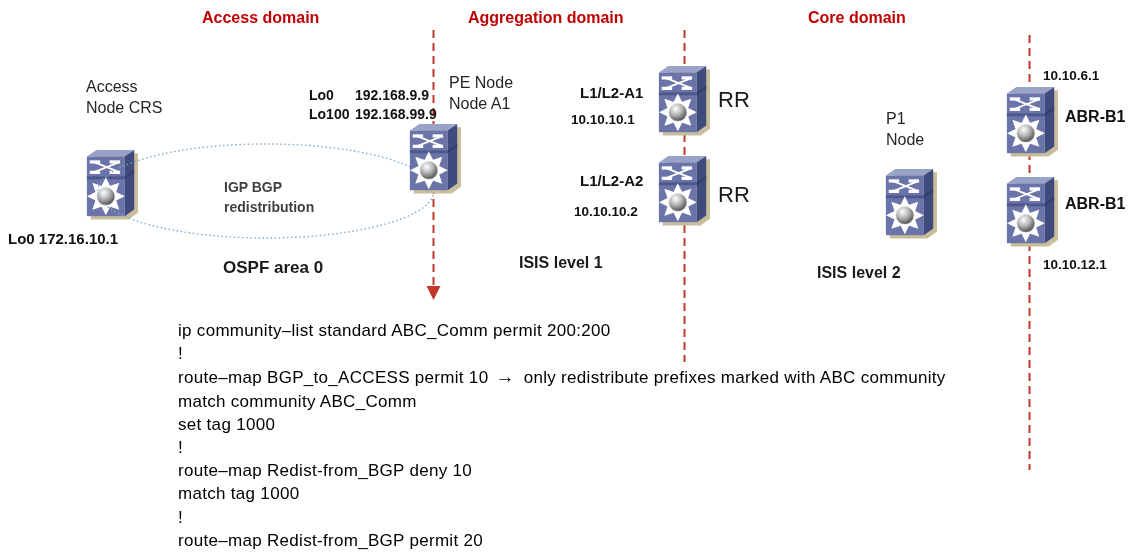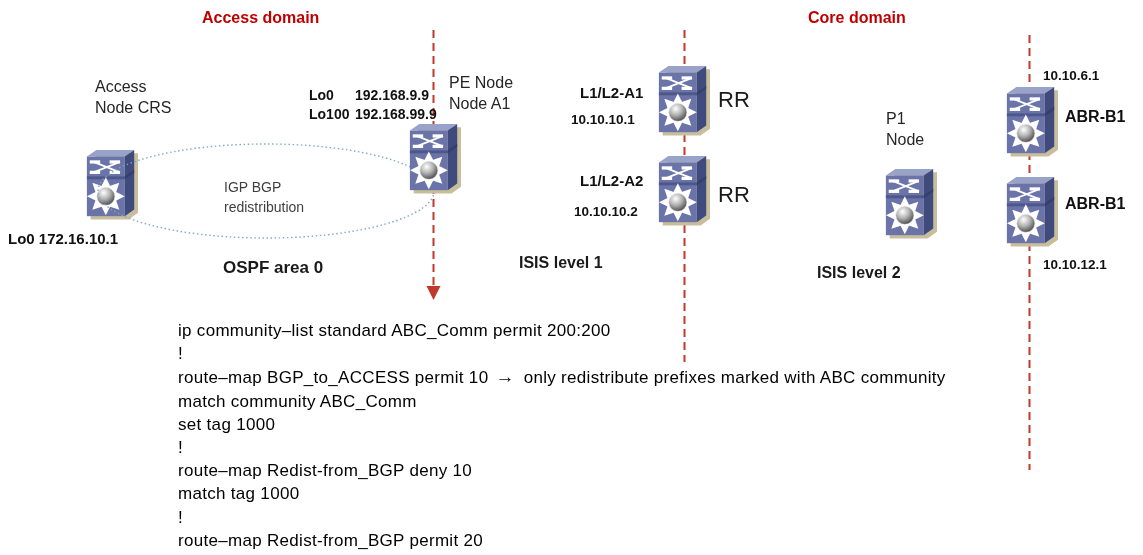--- a/index.html
+++ b/index.html
@@ -12,21 +12,21 @@
   #ellipse-layer{z-index:2;}
   .router{position:absolute;width:53px;height:74px;z-index:3;}
   #router-access{z-index:1;}
   .lbl{position:absolute;white-space:nowrap;color:#1a1a1a;z-index:4;}
   .domain-lbl{font-size:16px;font-weight:600;}
   .node-name{font-size:16px;line-height:21px;color:#262626;}
   .bold-name{font-size:15px;font-weight:bold;color:#111;}
   .ip-lbl{font-size:13.5px;font-weight:bold;color:#111;}
   .rr-lbl{font-size:22px;color:#1a1a1a;}
   .annot{font-weight:bold;}
-  .igp-lbl{font-size:14px;line-height:20px;font-weight:normal;}
+  .igp-lbl{font-size:14px;line-height:20px;font-weight:bold;}
   .ospf-lbl{font-size:17px;}
   .isis-lbl{font-size:16px;}
   .lo-table{font-size:14px;font-weight:bold;color:#111;line-height:19px;}
   .lo-if{display:inline-block;width:46px;margin-left:28px;}
   .config{position:absolute;left:178px;top:319px;z-index:4;color:#000;
           font-size:17px;line-height:23.2px;letter-spacing:0.3px;white-space:nowrap;}
   .cfg-arrow{font-weight:bold;font-size:19px;padding:0 9px 0 7px;}
   .cfg-comment{}
 </style>
 </head>
@@ -321,23 +321,24 @@
     <line x1="22" y1="52" x2="36" y2="52"></line>
     <line x1="22" y1="52" x2="12" y2="42"></line>
     <line x1="22" y1="52" x2="32" y2="42"></line>
     <line x1="22" y1="52" x2="12" y2="62"></line>
     <line x1="22" y1="52" x2="32" y2="62"></line>
   </g>
   <circle cx="22" cy="52" r="9.5" fill="url(#sph)" stroke="#e8e8e8" stroke-width="0.5"></circle>
 </svg></div>
 
   <div class="lbl domain-lbl" style="left: 202px; top: 9px; color: rgb(192, 0, 0);">Access domain</div>
+  <div class="lbl domain-lbl" style="left: 468px; top: 9px; color: rgb(192, 0, 0);">Aggregation domain</div>
   <div class="lbl domain-lbl" style="left: 808px; top: 9px; color: rgb(192, 0, 0);">Core domain</div>
 
-  <div class="lbl node-name" style="left:95px;top:76px">
+  <div class="lbl node-name" style="left:86px;top:76px">
     <div>Access</div>
     <div>Node CRS</div>
   </div>
   <div class="lbl ip-lbl" style="left:8px;top:230px;font-size:15px">Lo0 172.16.10.1</div>
 
   <div class="lbl lo-table" style="left:281px;top:86px">
     <div>
       <span class="lo-if">Lo0</span><span>192.168.9.9</span>
     </div>
     <div>

